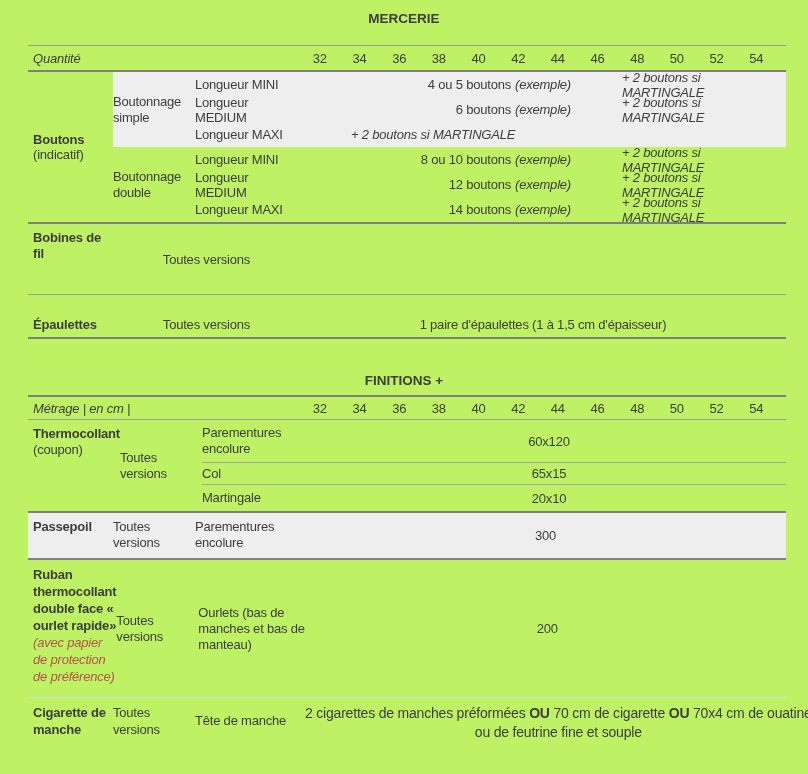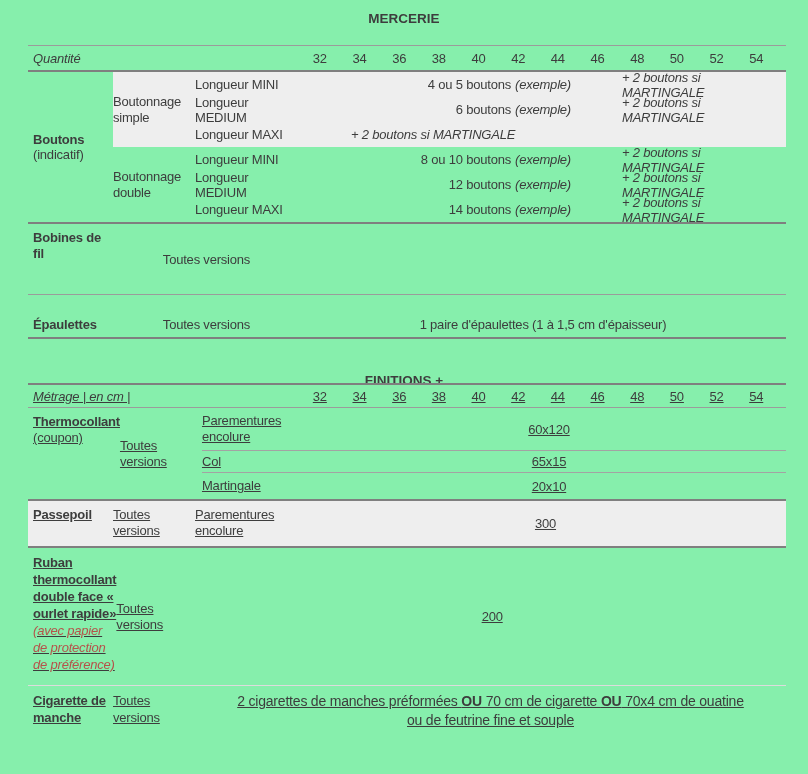--- a/index.html
+++ b/index.html
@@ -1,30 +1,30 @@
 <!DOCTYPE html>
 <html><head>
 <meta charset="utf-8">
 <style>
   * { margin:0; padding:0; box-sizing:border-box; }
   html,body { background:#ffffff; }
   .page {
-    position:relative; width:808px; height:774px; background:#86efac;
+    position:relative; width:808px; height:774px; background:#bef264;
     font-family:"Liberation Sans","DejaVu Sans",sans-serif;
     font-size:13px; color:#3d3d3d; letter-spacing:-0.2px;
   }
   .tbl-title {
     position:absolute; left:0; width:808px; text-align:center;
     font-weight:600; font-size:13.5px; letter-spacing:0;
   }
   #t1-title { top:11px; }
   #t2-title { top:373px; }
   .tbl { position:absolute; left:28px; width:758px; }
   #tbl1 { top:45px; }
-  #tbl2 { top:383px;text-decoration:underline; }
+  #tbl2 { top:395px; }
 
   
   .hdr { display:flex; align-items:center; }
   #tbl1 .hdr { height:27px; border-top:1px solid #9b9b9b; border-bottom:2px solid #7f7f7f; }
   #tbl2 .hdr { height:25px; border-top:2px solid #7f7f7f; border-bottom:1px solid #9b9b9b; }
   .hdr-label { flex:0 0 272px; padding-left:5px; font-style:italic; }
   .sizes { flex:0 0 476px; display:flex; }
   .sizes span { flex:1; text-align:center; font-weight:500; }
 
   
@@ -218,26 +218,28 @@
       <div class="f-version">Toutes versions</div>
       <div class="f-part" style="padding-top:6px;">Parementures encolure</div>
       <div class="f-value">300</div>
     </div>
 
     <div class="row-ruban">
       <div class="f-label">
         <span class="bold">Ruban thermocollant double face « ourlet rapide» </span><span class="red-note">(avec papier de protection de préférence)</span>
       </div>
       <div class="f-version">Toutes versions</div>
+      <div class="f-part">Ourlets (bas de manches et bas de manteau)</div>
       <div class="f-value">200</div>
     </div>
 
     <div class="row-cig">
       <div class="f-label">Cigarette de manche</div>
       <div class="f-version">Toutes versions</div>
+      <div class="f-part">Tête de manche</div>
       <div class="f-value">
         <span class="cig-line1"><span>2 cigarettes de manches préformées </span><span class="ou">OU</span><span> 70 cm de cigarette </span><span class="ou">OU</span><span> 70x4 cm de ouatine</span></span>
         <span>ou de feutrine fine et souple</span>
       </div>
     </div>
   </div>
 
 </div>
 
 </body></html>

